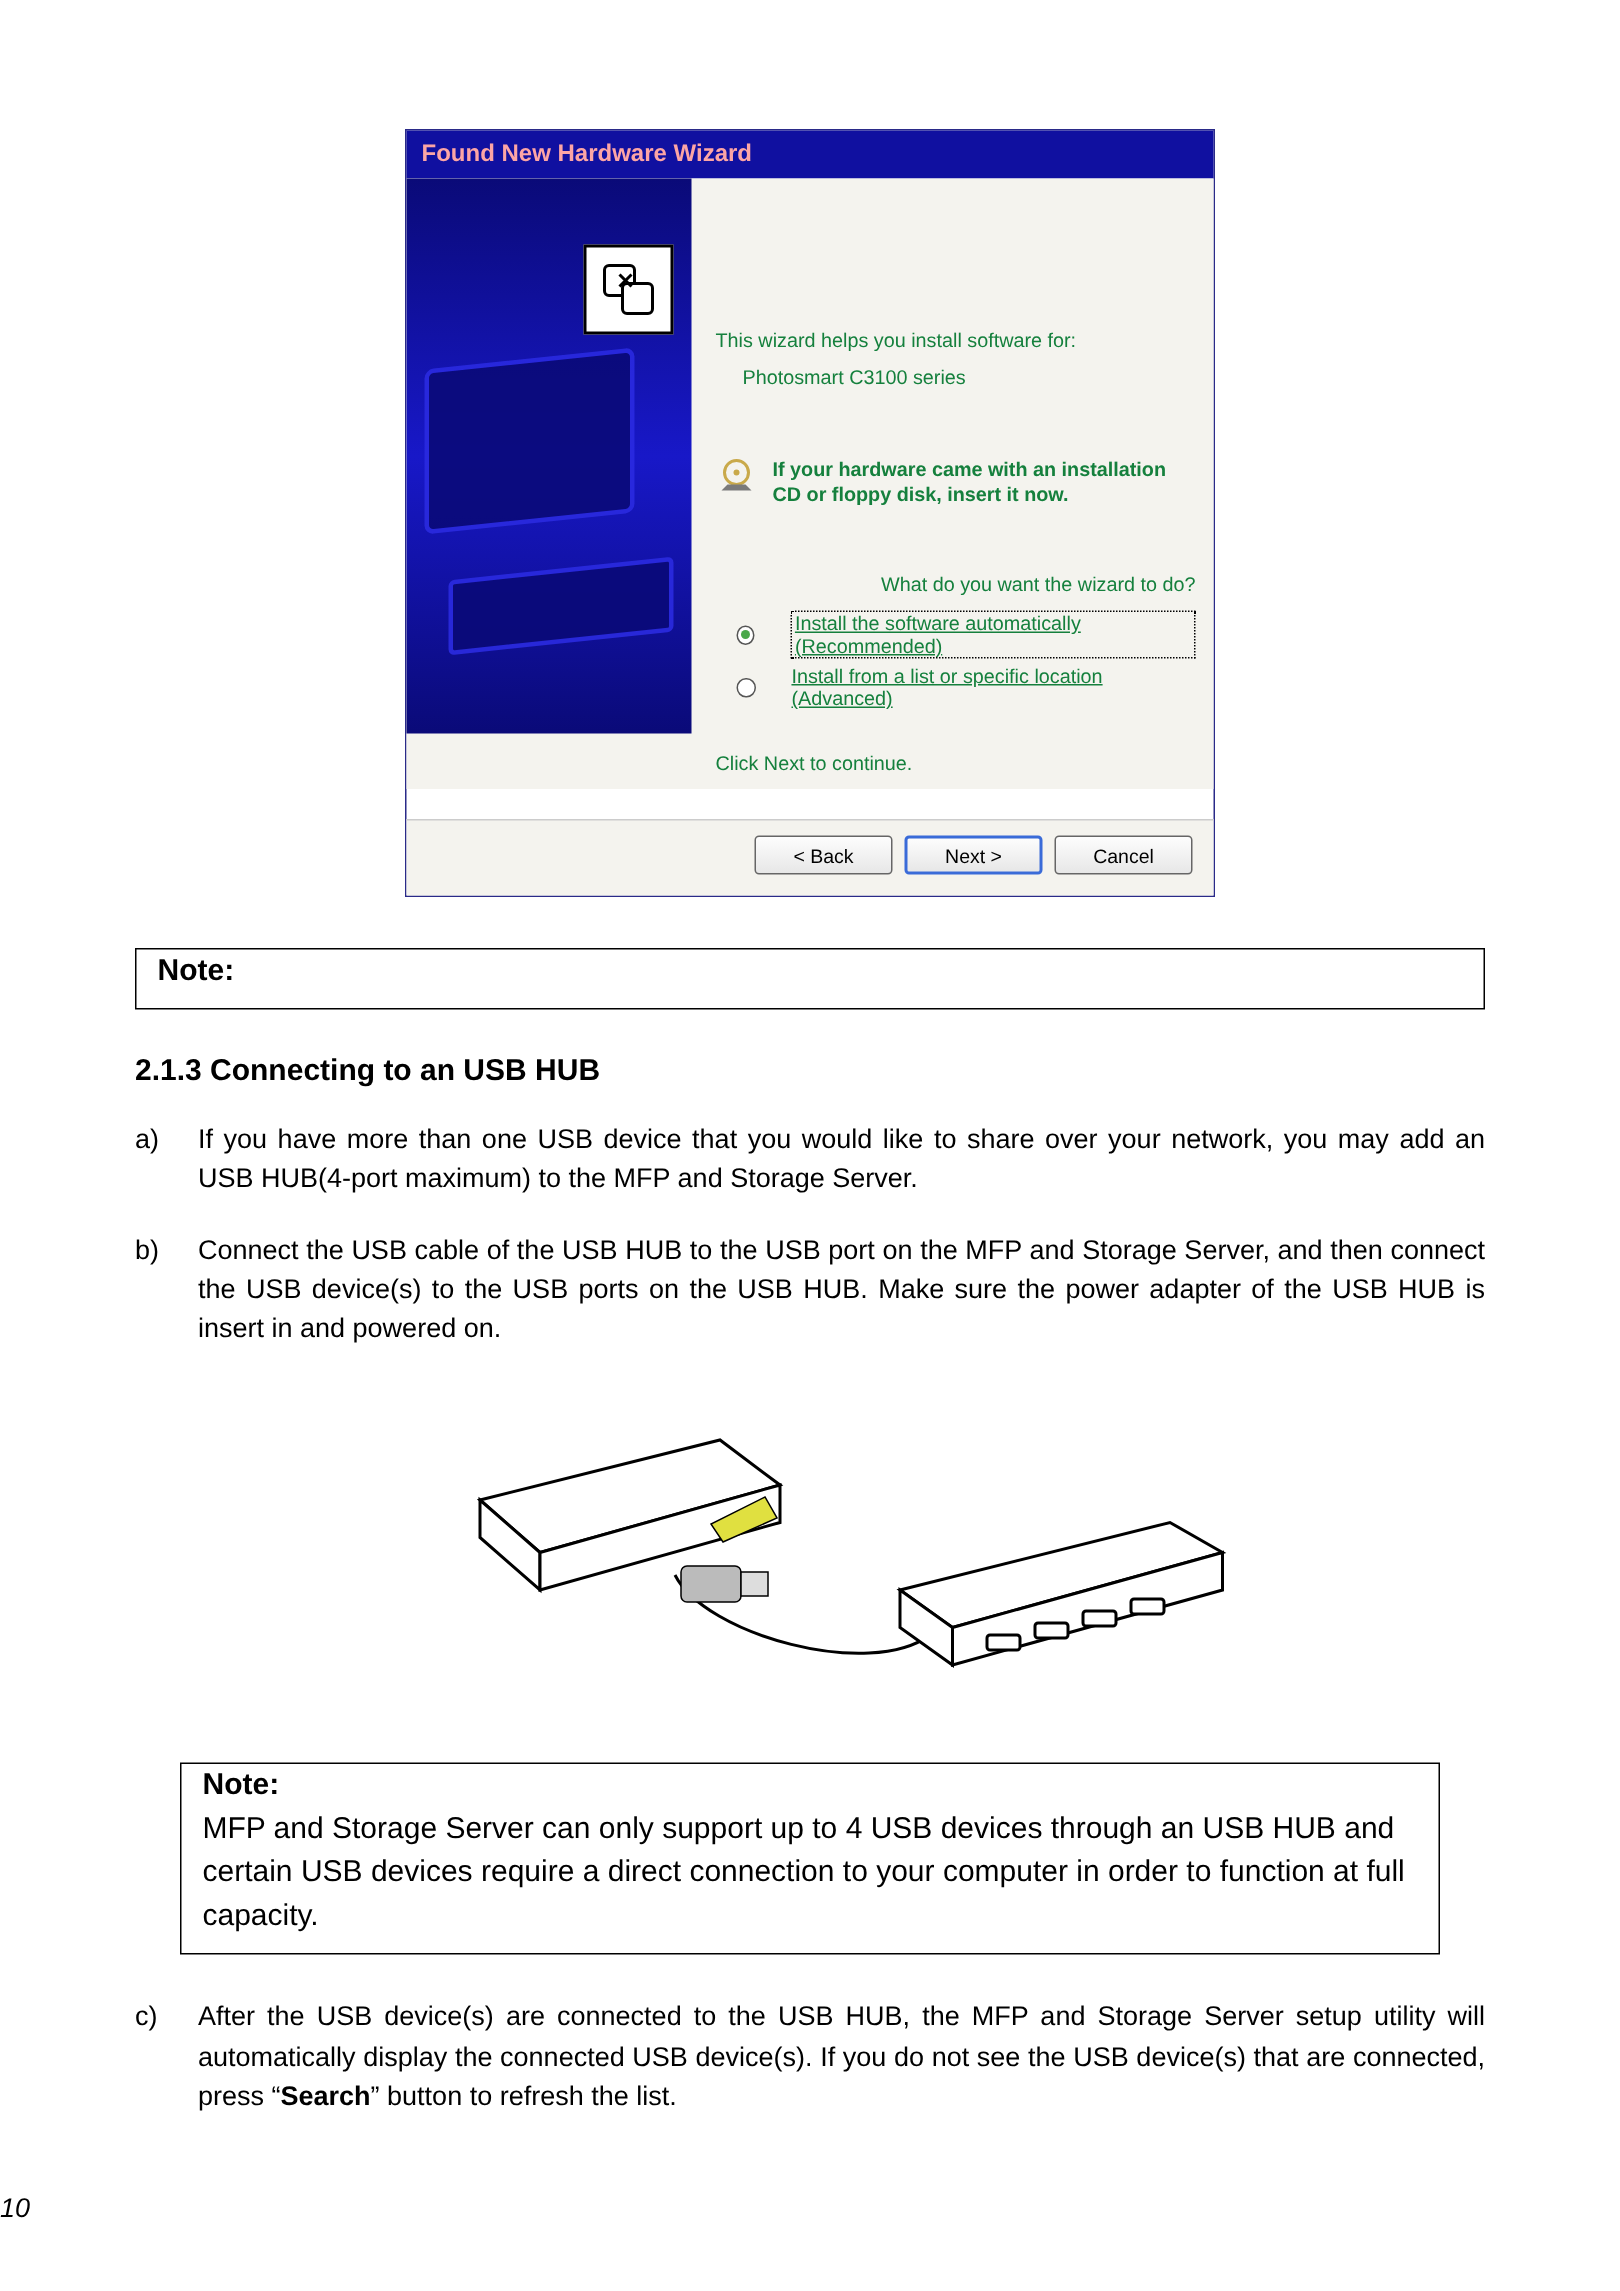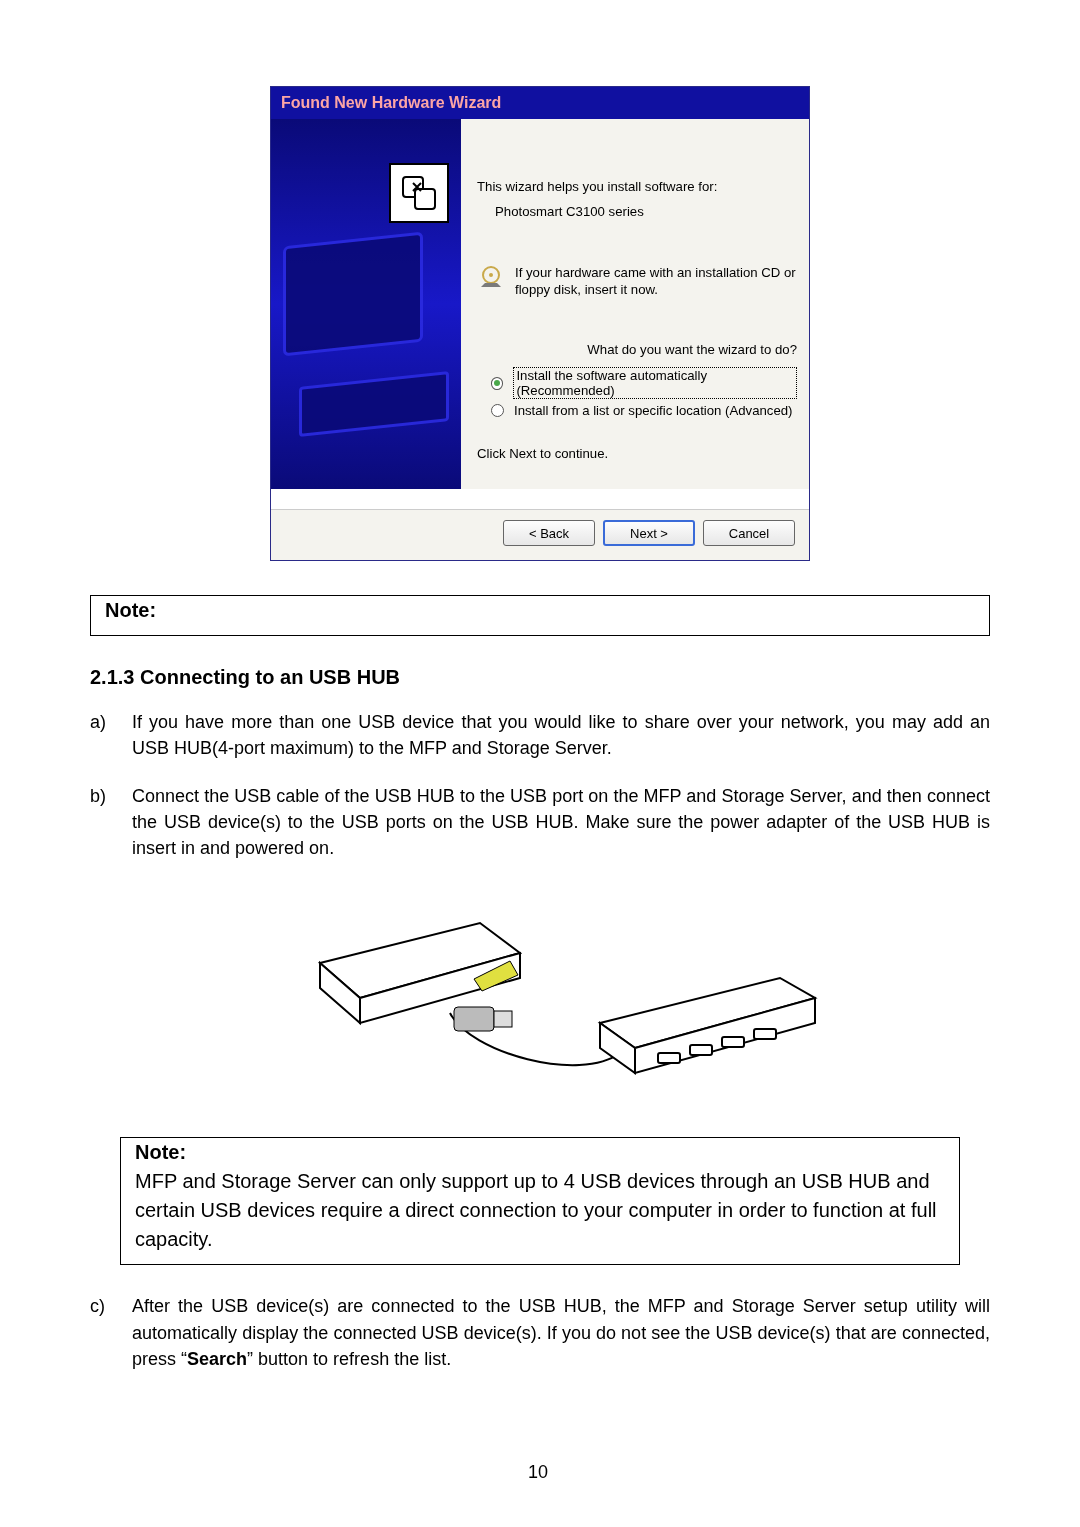--- a/index.html
+++ b/index.html
@@ -65,37 +65,38 @@
     background: #fff;
     border: 2px solid #000;
     display: flex; align-items: center; justify-content: center;
   }
   .wizard-side .badge svg { width: 44px; height: 44px; }
 
   .wizard-main {
     flex: 1;
     padding: 18px 12px 10px 16px;
     font-size: 13.2px;
-    color: #000000;
+    color: #15803d;
+    margin-top: 40px;
   }
   .wizard-main .intro { margin-top: 42px; }
   .wizard-main .device { margin: 10px 0 0 18px; }
   .wizard-main .cd-row {
     display: flex;
     align-items: flex-start;
     gap: 10px;
     margin-top: 46px;
   }
   .wizard-main .cd-row .cd-icon { width: 28px; height: 28px; flex: 0 0 28px; }
-  .wizard-main .cd-row .cd-text { font-weight: normal; font-size: 13.2px; line-height: 1.25; }
+  .wizard-main .cd-row .cd-text { font-weight: bold; font-size: 13.2px; line-height: 1.25; }
   .wizard-main .question { margin-top: 44px; text-align: right; }
   .wizard-main .radios { margin: 10px 0 0 14px; }
   .radio-row {
-    display: flex; align-items: center; gap: 10px;
-    font-size: 13.2px; margin-bottom: 4px;
+    display: flex; align-items: center; gap: 24px;
+    font-size: 13.2px; margin-bottom: 4px; text-decoration: underline;
   }
   .radio {
     width: 13px; height: 13px; border-radius: 50%;
     border: 1px solid #555; display: inline-flex;
     align-items: center; justify-content: center; background:#fff;
   }
   .radio .dot { width: 6px; height: 6px; border-radius: 50%; background:#4aa84a; }
   .radio-label.selected {
     border: 1px dotted #000;
     padding: 0 2px;
@@ -155,22 +156,23 @@
   .hub-fig {
     width: 560px;
     margin: 6px auto 0 auto;
   }
   .hub-fig svg { width: 100%; height: auto; }
 
   
   .page-num {
     position: absolute;
     bottom: 44px; left: 0; right: 4px;
-    text-align: center;
+    text-align: left;
     font-size: 18px;
+    font-style: italic;
   }
 </style>
 </head>
 <body>
 
 <div class="wizard">
   <div class="wizard-title">
     <span>Found New Hardware Wizard</span>
   </div>
   <div class="wizard-body">

